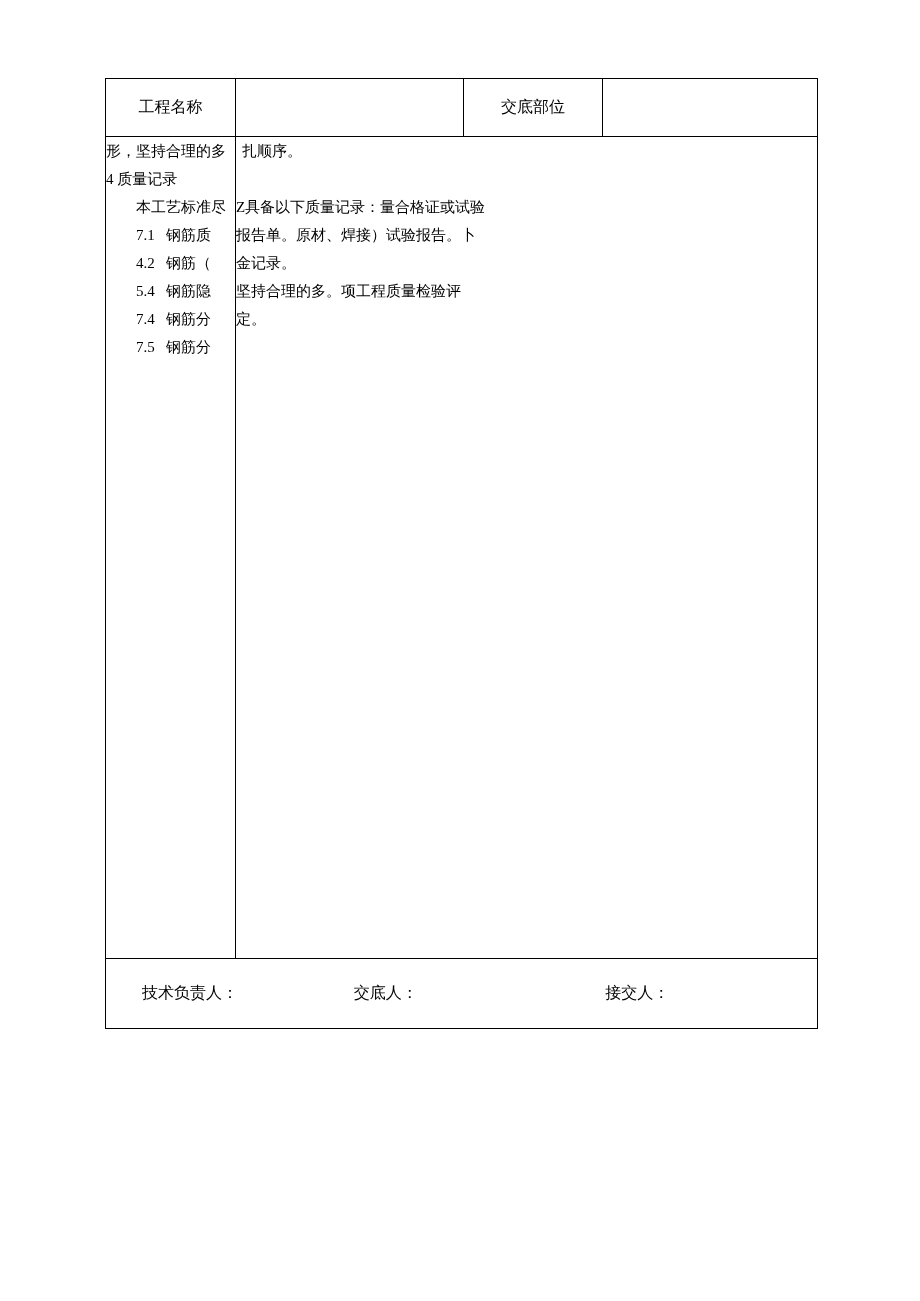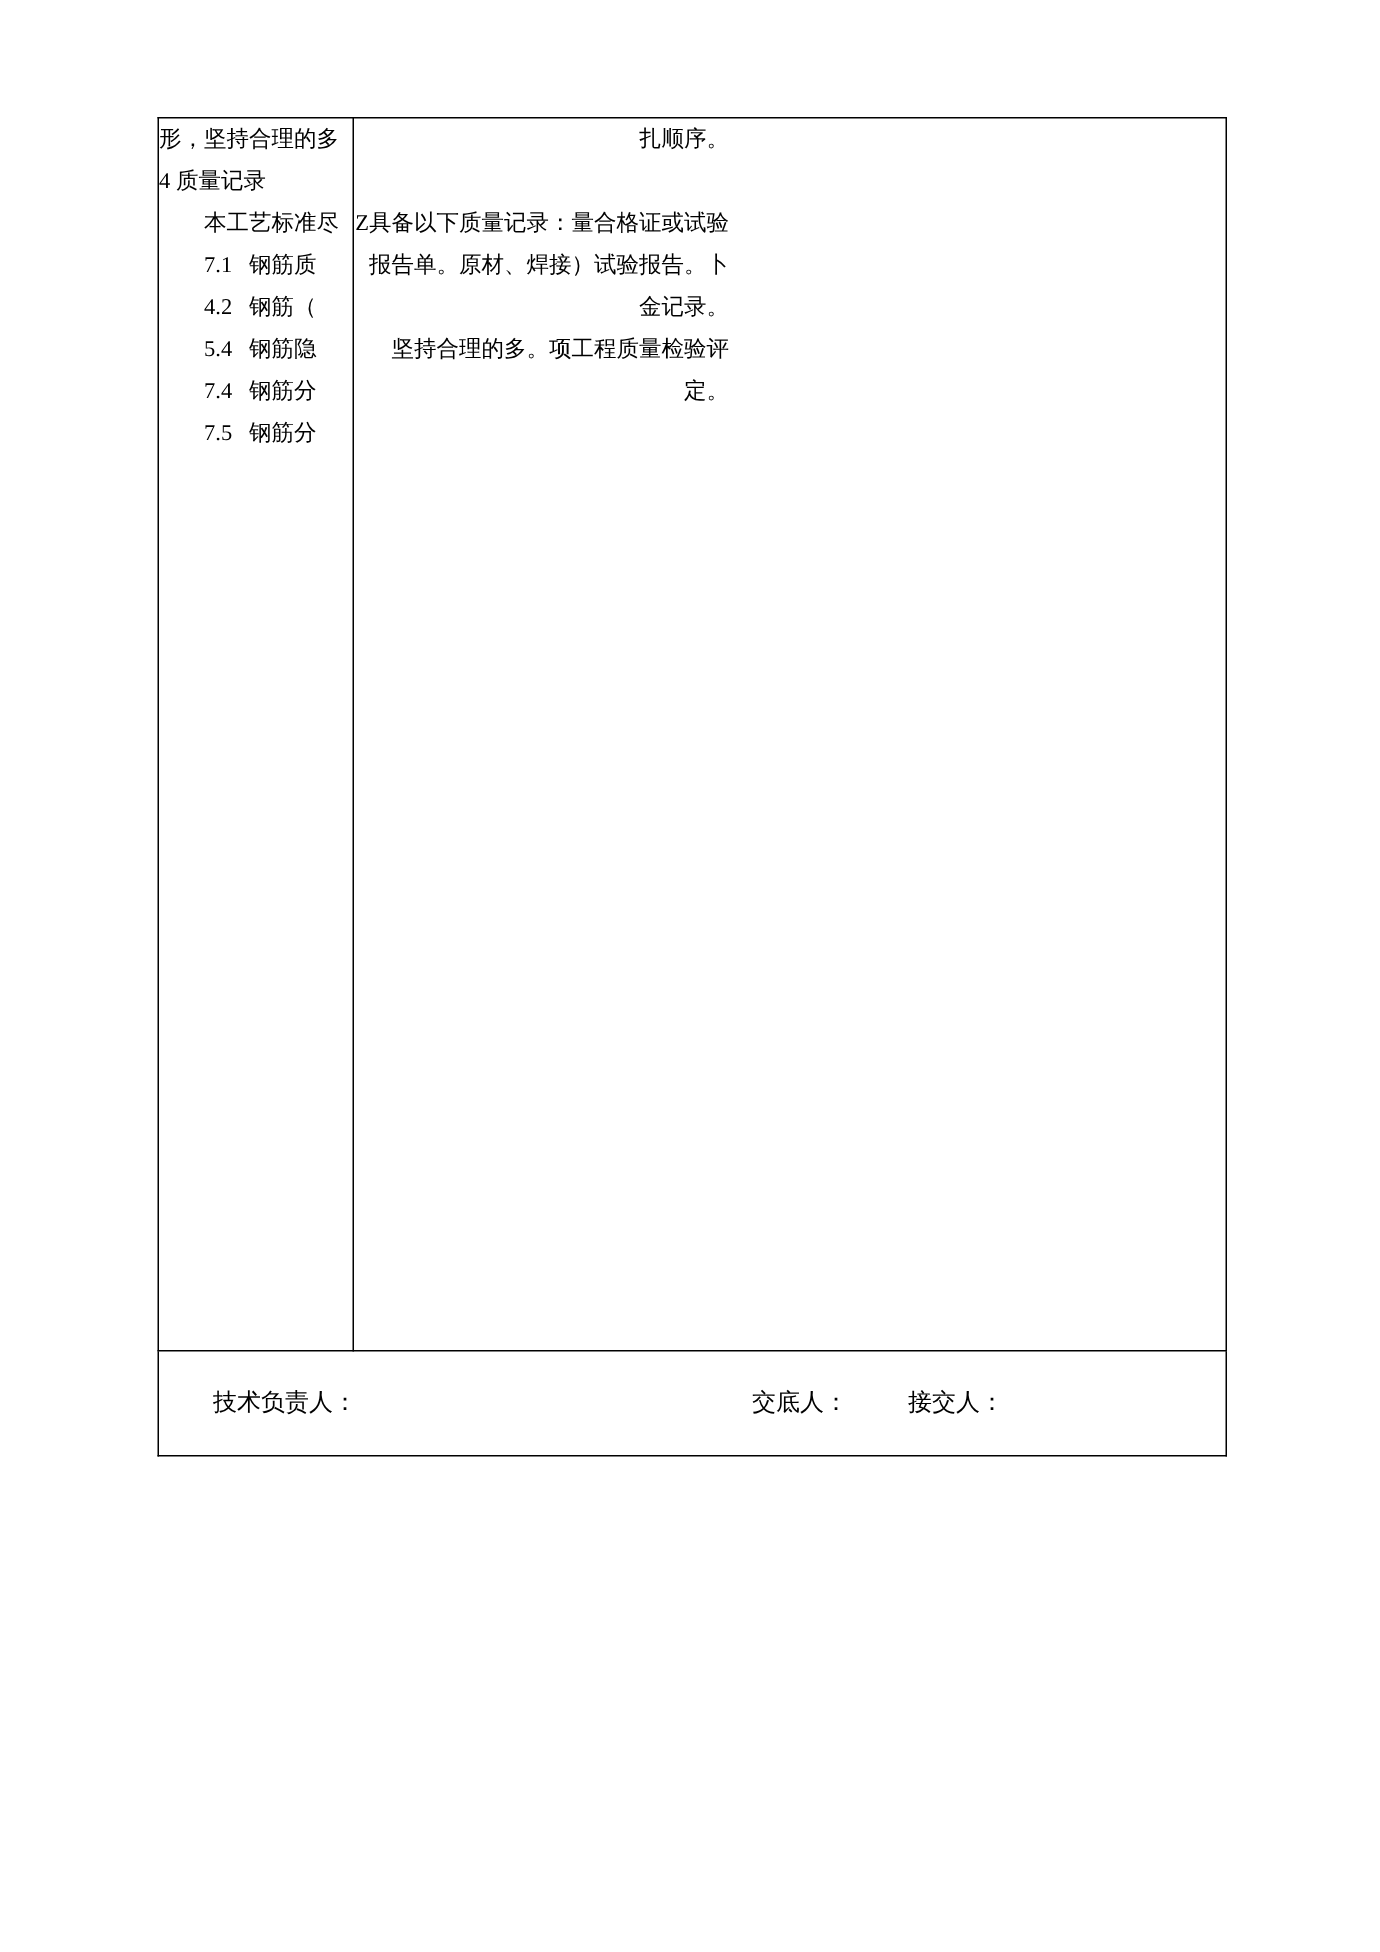--- a/index.html
+++ b/index.html
@@ -82,33 +82,39 @@
       width: 100%;
       height: 100%;
       align-items: center;
     }
     .footer-item {
       flex: 1;
       text-align: left;
       padding-left: 36px;
     }
     .footer-item.center {
-      text-align: right;
+      text-align: left;
       padding-left: 0;
     }
     .footer-item.right {
       text-align: left;
       padding-left: 40px;
     }
   </style>
 </head>
 <body>
 
 <table class="page-table">
   <tbody>
+      <tr class="header-row">
+    <td class="label-cell">工程名称</td>
+    <td class="value-cell-1"></td>
+    <td class="label-cell-2">交底部位</td>
+    <td class="value-cell-2"></td>
+  </tr>
   <tr class="body-row">
     <td class="left-col">
       <div>形，坚持合理的多</div>
       <div>4 质量记录</div>
       <div class="left-indent">本工艺标准尽</div>
       <div class="left-sub">
         <span>7.1</span>&nbsp;&nbsp;&nbsp;<span>钢筋质</span>
       </div>
       <div class="left-sub">
         <span>4.2</span>&nbsp;&nbsp;&nbsp;<span>钢筋（</span>
@@ -117,21 +123,21 @@
         <span>5.4</span>&nbsp;&nbsp;&nbsp;<span>钢筋隐</span>
       </div>
       <div class="left-sub">
         <span>7.4</span>&nbsp;&nbsp;&nbsp;<span>钢筋分</span>
       </div>
       <div class="left-sub">
         <span>7.5</span>&nbsp;&nbsp;&nbsp;<span>钢筋分</span>
       </div>
     </td>
     <td class="right-col" colspan="3">
-      <div style="max-width:250px;text-align:right;">
+      <div style="max-width:250px;">
         <div style="padding-left:6px;">扎顺序。</div>
         <div style="height:28px;"></div>
         <div>Z具备以下质量记录：量合格证或试验报告单。原材、焊接）试验报告。卜金记录。</div>
         <div>坚持合理的多。项工程质量检验评定。</div>
       </div>
     </td>
   </tr>
   <tr class="footer-row">
     <td colspan="4">
       <div class="footer-inner">

